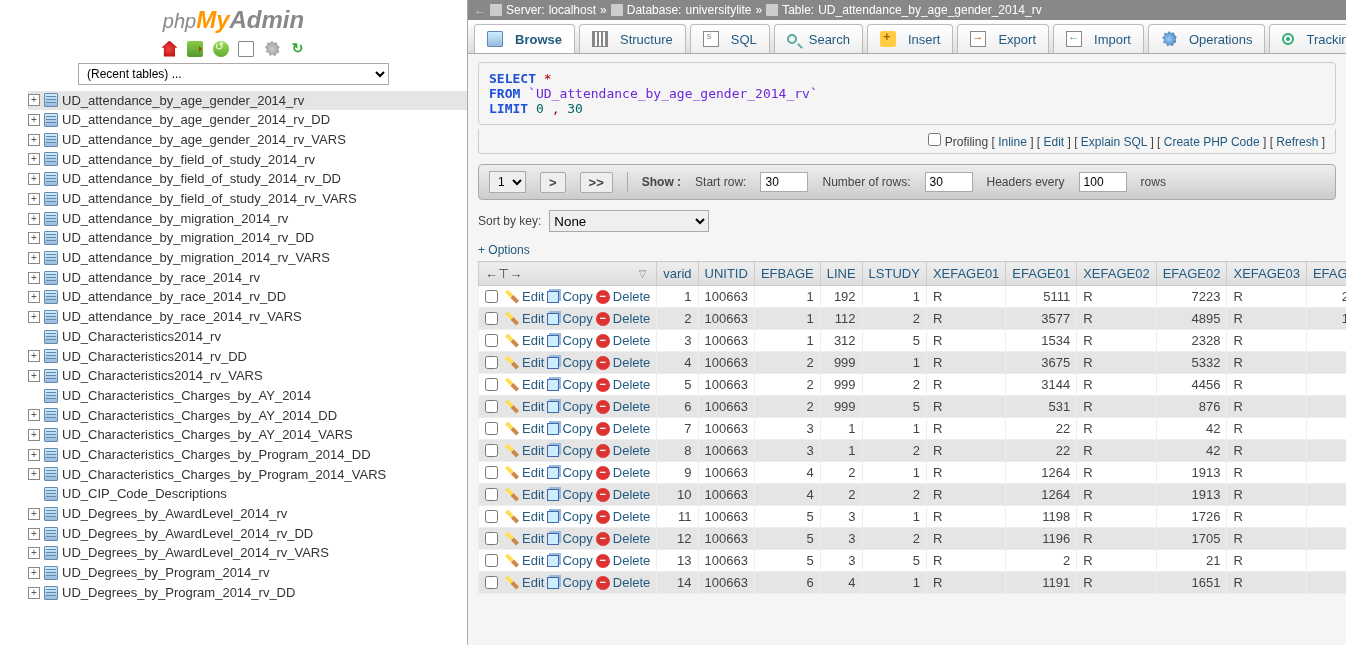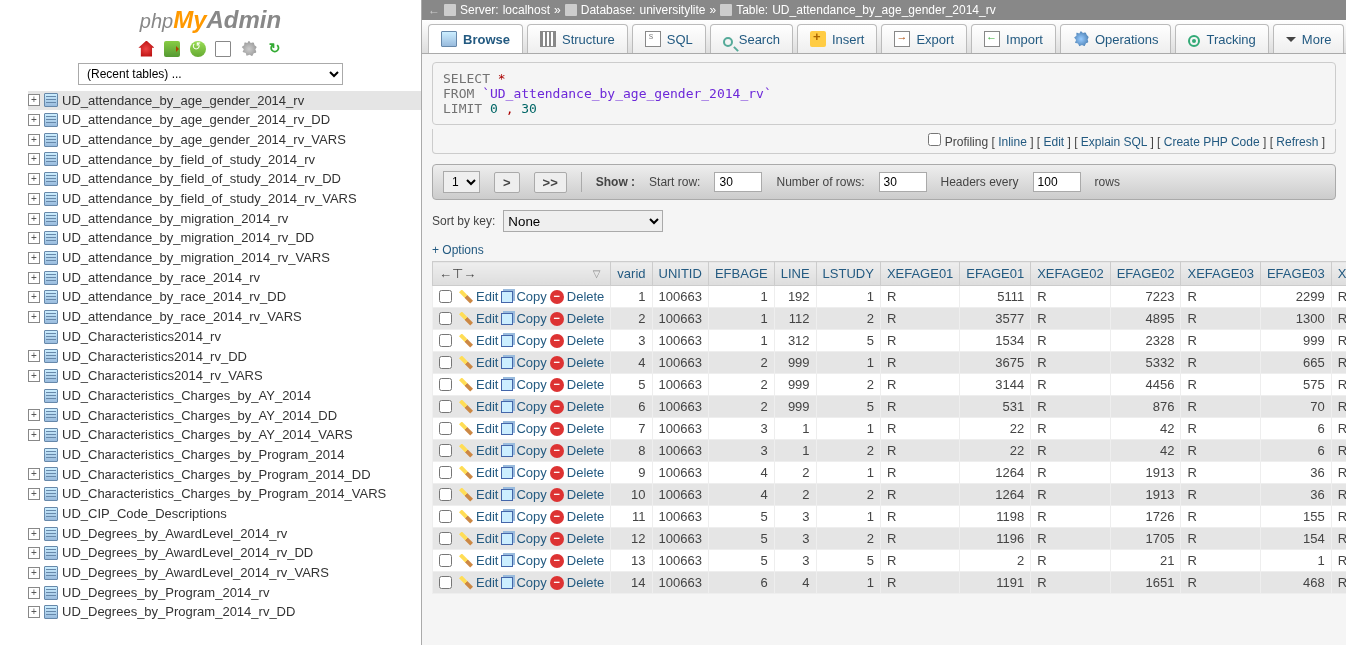--- a/index.html
+++ b/index.html
@@ -1,20 +1,20 @@
 <!DOCTYPE html>
 <html><head>
 <meta charset="utf-8">
 <style>
 * { box-sizing: border-box; margin: 0; padding: 0; }
 body { font-family: sans-serif; font-size: 13px; color: #444; background: #f5f5f5; overflow: hidden; }
 .container { display: flex; height: 645px; width: 1346px; }
 
 
-.sidebar { width: 422px; background: #fff; border-right: 1px solid #aaa; display: flex; flex-direction: column; }
+.sidebar { width: 468px; background: #fff; border-right: 1px solid #aaa; display: flex; flex-direction: column; }
 .logo-area { text-align: center; padding: 6px 0 2px; }
 .logo { font-size: 24px; font-weight: bold; font-style: italic; }
 .logo .php { color: #888; font-weight: normal; font-size: 20px; }
 .logo .my { color: #f90; }
 .logo .admin { color: #888; }
 .logo-icons { text-align: center; padding: 4px 0; }
 .logo-icons span { display: inline-block; width: 16px; height: 16px; margin: 0 3px; cursor: pointer; vertical-align: middle; }
 .ico-home { background: radial-gradient(#e44, #a00); border-radius: 2px; clip-path: polygon(50% 0, 100% 45%, 85% 45%, 85% 100%, 15% 100%, 15% 45%, 0 45%); }
 .ico-exit { background: linear-gradient(#8c4, #593); border-radius: 2px; position: relative; }
 .ico-exit::after { content: ""; position: absolute; right: -2px; top: 5px; border: 3px solid transparent; border-left-color: #a40; }
@@ -34,21 +34,21 @@
 .tree-label { font-size: 13px; color: #333; }
 .noplus { width: 12px; margin-right: 4px; flex-shrink: 0; }
 
 
 .main { flex: 1; background: #f5f5f5; display: flex; flex-direction: column; overflow: hidden; }
 .topbar { height: 20px; background: #888; display: flex; align-items: center; padding: 0 6px; color: #fff; font-size: 12px; gap: 4px; }
 .topbar .arrow { cursor: pointer; color: #ccc; }
 .topbar .bc { color: #fff; }
 .topbar .svr-icon { width: 12px; height: 12px; background: #ccc; border-radius: 1px; display: inline-block; vertical-align: middle; }
 .tabs { display: flex; background: linear-gradient(#fff, #ddd); border-bottom: 1px solid #aaa; padding: 4px 6px 0; gap: 4px; }
-.tab { display: flex; align-items: flex-end; gap: 6px; padding: 6px 12px; border: 1px solid #bbb; border-bottom: none; border-radius: 4px 4px 0 0; background: linear-gradient(#fff, #eee); color: #235a81; cursor: pointer; font-size: 13px; }
+.tab { display: flex; align-items: center; gap: 12px; padding: 6px 12px; border: 1px solid #bbb; border-bottom: none; border-radius: 4px 4px 0 0; background: linear-gradient(#fff, #eee); color: #235a81; cursor: pointer; font-size: 13px; }
 .tab.active { background: #fff; font-weight: bold; }
 .tab-icon { width: 16px; height: 16px; flex-shrink: 0; display: inline-block; }
 .ti-browse { background: linear-gradient(#cef, #9bd); border: 1px solid #68a; border-radius: 1px; }
 .ti-struct { background: repeating-linear-gradient(90deg, #888 0 2px, #fff 2px 4px); border: 1px solid #888; }
 .ti-sql { background: #fff; border: 1px solid #888; position: relative; }
 .ti-sql::after { content: "s"; font-size: 9px; position: absolute; left: 3px; top: -1px; color: #888; }
 .ti-search { border: 2px solid #5a9; border-radius: 50%; width: 10px; height: 10px; position: relative; }
 .ti-search::after { content: ""; position: absolute; width: 6px; height: 2px; background: #5a9; transform: rotate(45deg); left: 8px; top: 9px; }
 .ti-insert { background: #fc4; border-radius: 2px; position: relative; }
 .ti-insert::after { content: "+"; position: absolute; color: #a60; left: 3px; top: -2px; font-weight: bold; }
@@ -56,21 +56,21 @@
 .ti-export::after { content: "→"; color: #a40; position: absolute; left: 1px; top: -2px; font-size: 11px; font-weight: bold; }
 .ti-import { background: #fff; border: 1px solid #888; position: relative; }
 .ti-import::after { content: "←"; color: #3a3; position: absolute; left: 1px; top: -2px; font-size: 11px; font-weight: bold; }
 .ti-ops { background: radial-gradient(#9cf, #369); border-radius: 50%; clip-path: polygon(50% 0%, 63% 13%, 80% 8%, 87% 25%, 100% 38%, 92% 53%, 98% 70%, 82% 77%, 73% 95%, 57% 88%, 40% 95%, 32% 78%, 13% 73%, 20% 57%, 8% 40%, 22% 30%, 22% 10%, 40% 15%); }
 .ti-track { border: 2px solid #3a7; border-radius: 50%; width: 12px; height: 12px; position: relative; }
 .ti-track::after { content: ""; position: absolute; width: 4px; height: 4px; background: #3a7; border-radius: 50%; left: 2px; top: 2px; }
 .ti-more { width: 0; height: 0; border: 5px solid transparent; border-top-color: #444; margin-top: 5px; }
 
 .content { flex: 1; overflow: auto; padding: 8px 10px; }
 .sql-box { background: #f5f5f5; border: 1px solid #ccc; border-radius: 4px; padding: 8px 10px; margin-bottom: 4px; font-family: monospace; font-size: 13px; }
-.kw { color: #737373; font-weight: normal; }
+.kw { color: #1d4ed8; font-weight: bold; }
 .star { color: #a00; }
 .tk { color: #a00; font-family: monospace; }
 .bt { color: #6d28d9; }
 .num { color: #066; }
 .sql-actions { text-align: right; padding: 4px 10px; background: #f5f5f5; border: 1px solid #ccc; border-top: none; border-radius: 0 0 4px 4px; margin-bottom: 10px; font-size: 12px; }
 .sql-actions a { color: #235a81; text-decoration: none; cursor: pointer; }
 .sql-actions label { color: #444; }
 
 .nav-bar { display: flex; align-items: center; gap: 14px; background: linear-gradient(#eee, #ccc); border: 1px solid #aaa; border-radius: 4px; padding: 6px 10px; margin-bottom: 10px; }
 .nav-bar select, .nav-bar input { font-size: 12px; padding: 2px 4px; border: 1px solid #aaa; }
@@ -210,25 +210,20 @@
           <span class="plus">+</span>
           <span class="tbl-icon"></span>
           <span class="tree-label">UD_Characteristics_Charges_by_AY_2014_DD</span>
         </div>
         <div class="tree-item">
           <span class="plus">+</span>
           <span class="tbl-icon"></span>
           <span class="tree-label">UD_Characteristics_Charges_by_AY_2014_VARS</span>
         </div>
         <div class="tree-item">
-          <span class="noplus"></span>
-          <span class="tbl-icon"></span>
-          <span class="tree-label">UD_Characteristics_Charges_by_Program_2014</span>
-        </div>
-        <div class="tree-item">
           <span class="plus">+</span>
           <span class="tbl-icon"></span>
           <span class="tree-label">UD_Characteristics_Charges_by_Program_2014_DD</span>
         </div>
         <div class="tree-item">
           <span class="plus">+</span>
           <span class="tbl-icon"></span>
           <span class="tree-label">UD_Characteristics_Charges_by_Program_2014_VARS</span>
         </div>
         <div class="tree-item">

